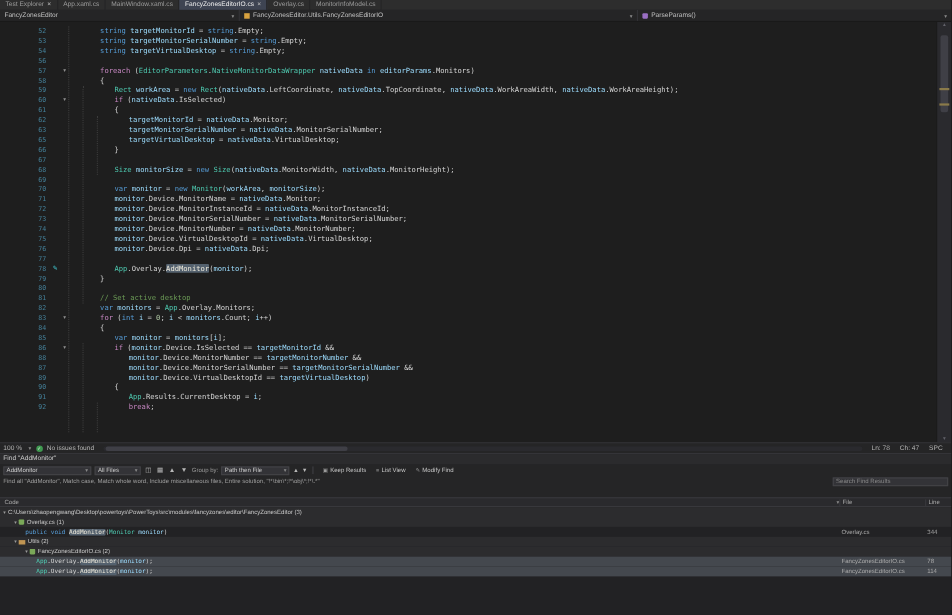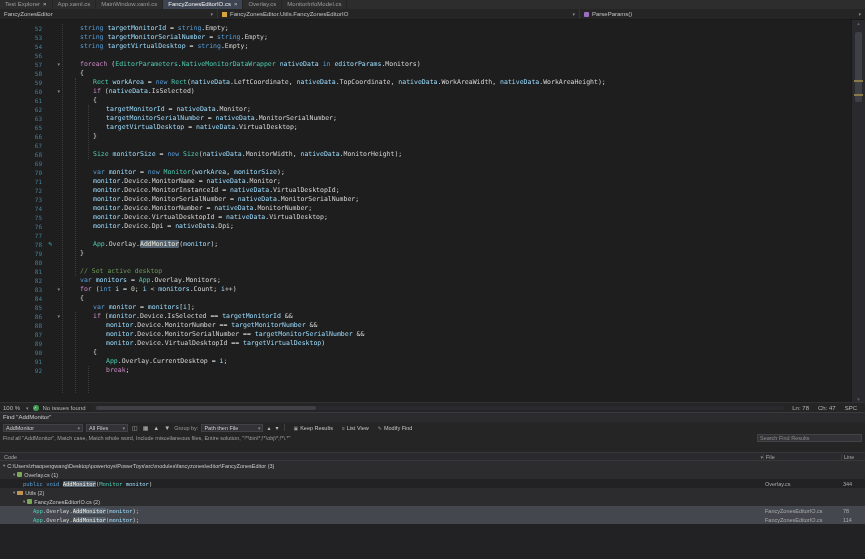--- a/index.html
+++ b/index.html
@@ -34,21 +34,21 @@
   .g2b{left:75px;top:292px;height:81px;}
   .g3a{left:88px;top:85px;height:54px;}
   .g3b{left:88px;top:346px;height:27px;}
   #code-lines{position:absolute;top:4px;left:0;right:14px;}
   .code-row{display:flex;height:9px;align-items:center;}
   .line-num{width:45px;flex:none;text-align:right;padding-right:3px;box-sizing:border-box;
             color:#44809a;font-family:"DejaVu Sans Mono",monospace;font-size:6px;line-height:9px;}
   .gutter{width:17px;flex:none;position:relative;height:9px;}
   .pencil{position:absolute;left:3px;top:0;font-size:5.5px;line-height:9px;color:#3fc0c9;}
   .fold{position:absolute;right:2px;top:0;font-size:5px;line-height:9px;color:#8f8f8f;}
-  .code-text{margin:5px;font-family:"DejaVu Sans Mono",monospace;font-size:6.5px;line-height:9px;white-space:pre;}
+  .code-text{margin:16px;font-family:"DejaVu Sans Mono",monospace;font-size:6.5px;line-height:9px;white-space:pre;}
   .tok-k{color:#569cd6;}  .tok-c{color:#c586c0;}  .tok-t{color:#4ec9b0;}
   .tok-v{color:#9cdcfe;}  .tok-m{color:#d4d4d4;}  .tok-n{color:#b5cea8;}
   .tok-cm{color:#6a9955;} .tok-hl{background:#54616e;color:#eeeadc;border-radius:1px;}
 
   .vscroll{position:absolute;right:0;top:0;width:14px;height:100%;background:#2a2a2e;border-left:1px solid #1a1a1a;box-sizing:border-box;}
   .sb-arrow{position:absolute;left:0;right:0;text-align:center;color:#62626a;font-size:5px;height:6px;line-height:6px;}
   .sb-top{top:0;} .sb-bot{bottom:0;}
   .sb-thumb{position:absolute;left:3px;right:3px;top:12px;height:70px;background:#3f3f46;border-radius:2px;}
   .sb-mark{position:absolute;left:2px;right:2px;height:2px;background:#8a7a4a;}
   .sm1{top:60px;} .sm2{top:74px;}
@@ -240,21 +240,21 @@
           <pre class="code-text" style="padding-left: 26px;"><span class="tok-k">var</span><span class="tok-m"> </span><span class="tok-v">monitor</span><span class="tok-m"> = </span><span class="tok-k">new</span><span class="tok-m"> </span><span class="tok-t">Monitor</span><span class="tok-m">(</span><span class="tok-v">workArea</span><span class="tok-m">, </span><span class="tok-v">monitorSize</span><span class="tok-m">);</span></pre>
         </div>
         <div class="code-row">
           <div class="line-num">71</div>
           <div class="gutter"></div>
           <pre class="code-text" style="padding-left: 26px;"><span class="tok-v">monitor</span><span class="tok-m">.Device.MonitorName = </span><span class="tok-v">nativeData</span><span class="tok-m">.Monitor;</span></pre>
         </div>
         <div class="code-row">
           <div class="line-num">72</div>
           <div class="gutter"></div>
-          <pre class="code-text" style="padding-left: 26px;"><span class="tok-v">monitor</span><span class="tok-m">.Device.MonitorInstanceId = </span><span class="tok-v">nativeData</span><span class="tok-m">.VirtualDesktopId;</span></pre>
+          <pre class="code-text" style="padding-left: 26px;"><span class="tok-v">monitor</span><span class="tok-m">.Device.MonitorInstanceId = </span><span class="tok-v">nativeData</span><span class="tok-m">.MonitorInstanceId;</span></pre>
         </div>
         <div class="code-row">
           <div class="line-num">73</div>
           <div class="gutter"></div>
           <pre class="code-text" style="padding-left: 26px;"><span class="tok-v">monitor</span><span class="tok-m">.Device.MonitorSerialNumber = </span><span class="tok-v">nativeData</span><span class="tok-m">.MonitorSerialNumber;</span></pre>
         </div>
         <div class="code-row">
           <div class="line-num">74</div>
           <div class="gutter"></div>
           <pre class="code-text" style="padding-left: 26px;"><span class="tok-v">monitor</span><span class="tok-m">.Device.MonitorNumber = </span><span class="tok-v">nativeData</span><span class="tok-m">.MonitorNumber;</span></pre>
@@ -341,21 +341,21 @@
           <pre class="code-text" style="padding-left: 39px;"><span class="tok-v">monitor</span><span class="tok-m">.Device.VirtualDesktopId == </span><span class="tok-v">targetVirtualDesktop</span><span class="tok-m">)</span></pre>
         </div>
         <div class="code-row">
           <div class="line-num">90</div>
           <div class="gutter"></div>
           <pre class="code-text" style="padding-left: 26px;"><span class="tok-m">{</span></pre>
         </div>
         <div class="code-row">
           <div class="line-num">91</div>
           <div class="gutter"></div>
-          <pre class="code-text" style="padding-left: 39px;"><span class="tok-t">App</span><span class="tok-m">.Overlay.CurrentDesktop = </span><span class="tok-v">i</span><span class="tok-m">;</span></pre>
+          <pre class="code-text" style="padding-left: 39px;"><span class="tok-t">App</span><span class="tok-m">.Results.CurrentDesktop = </span><span class="tok-v">i</span><span class="tok-m">;</span></pre>
         </div>
         <div class="code-row">
           <div class="line-num">92</div>
           <div class="gutter"></div>
           <pre class="code-text" style="padding-left: 39px;"><span class="tok-c">break</span><span class="tok-m">;</span></pre>
         </div>
       </div>
     <div class="vscroll">
       <div class="sb-arrow sb-top">▴</div>
       <div class="sb-thumb"></div>

